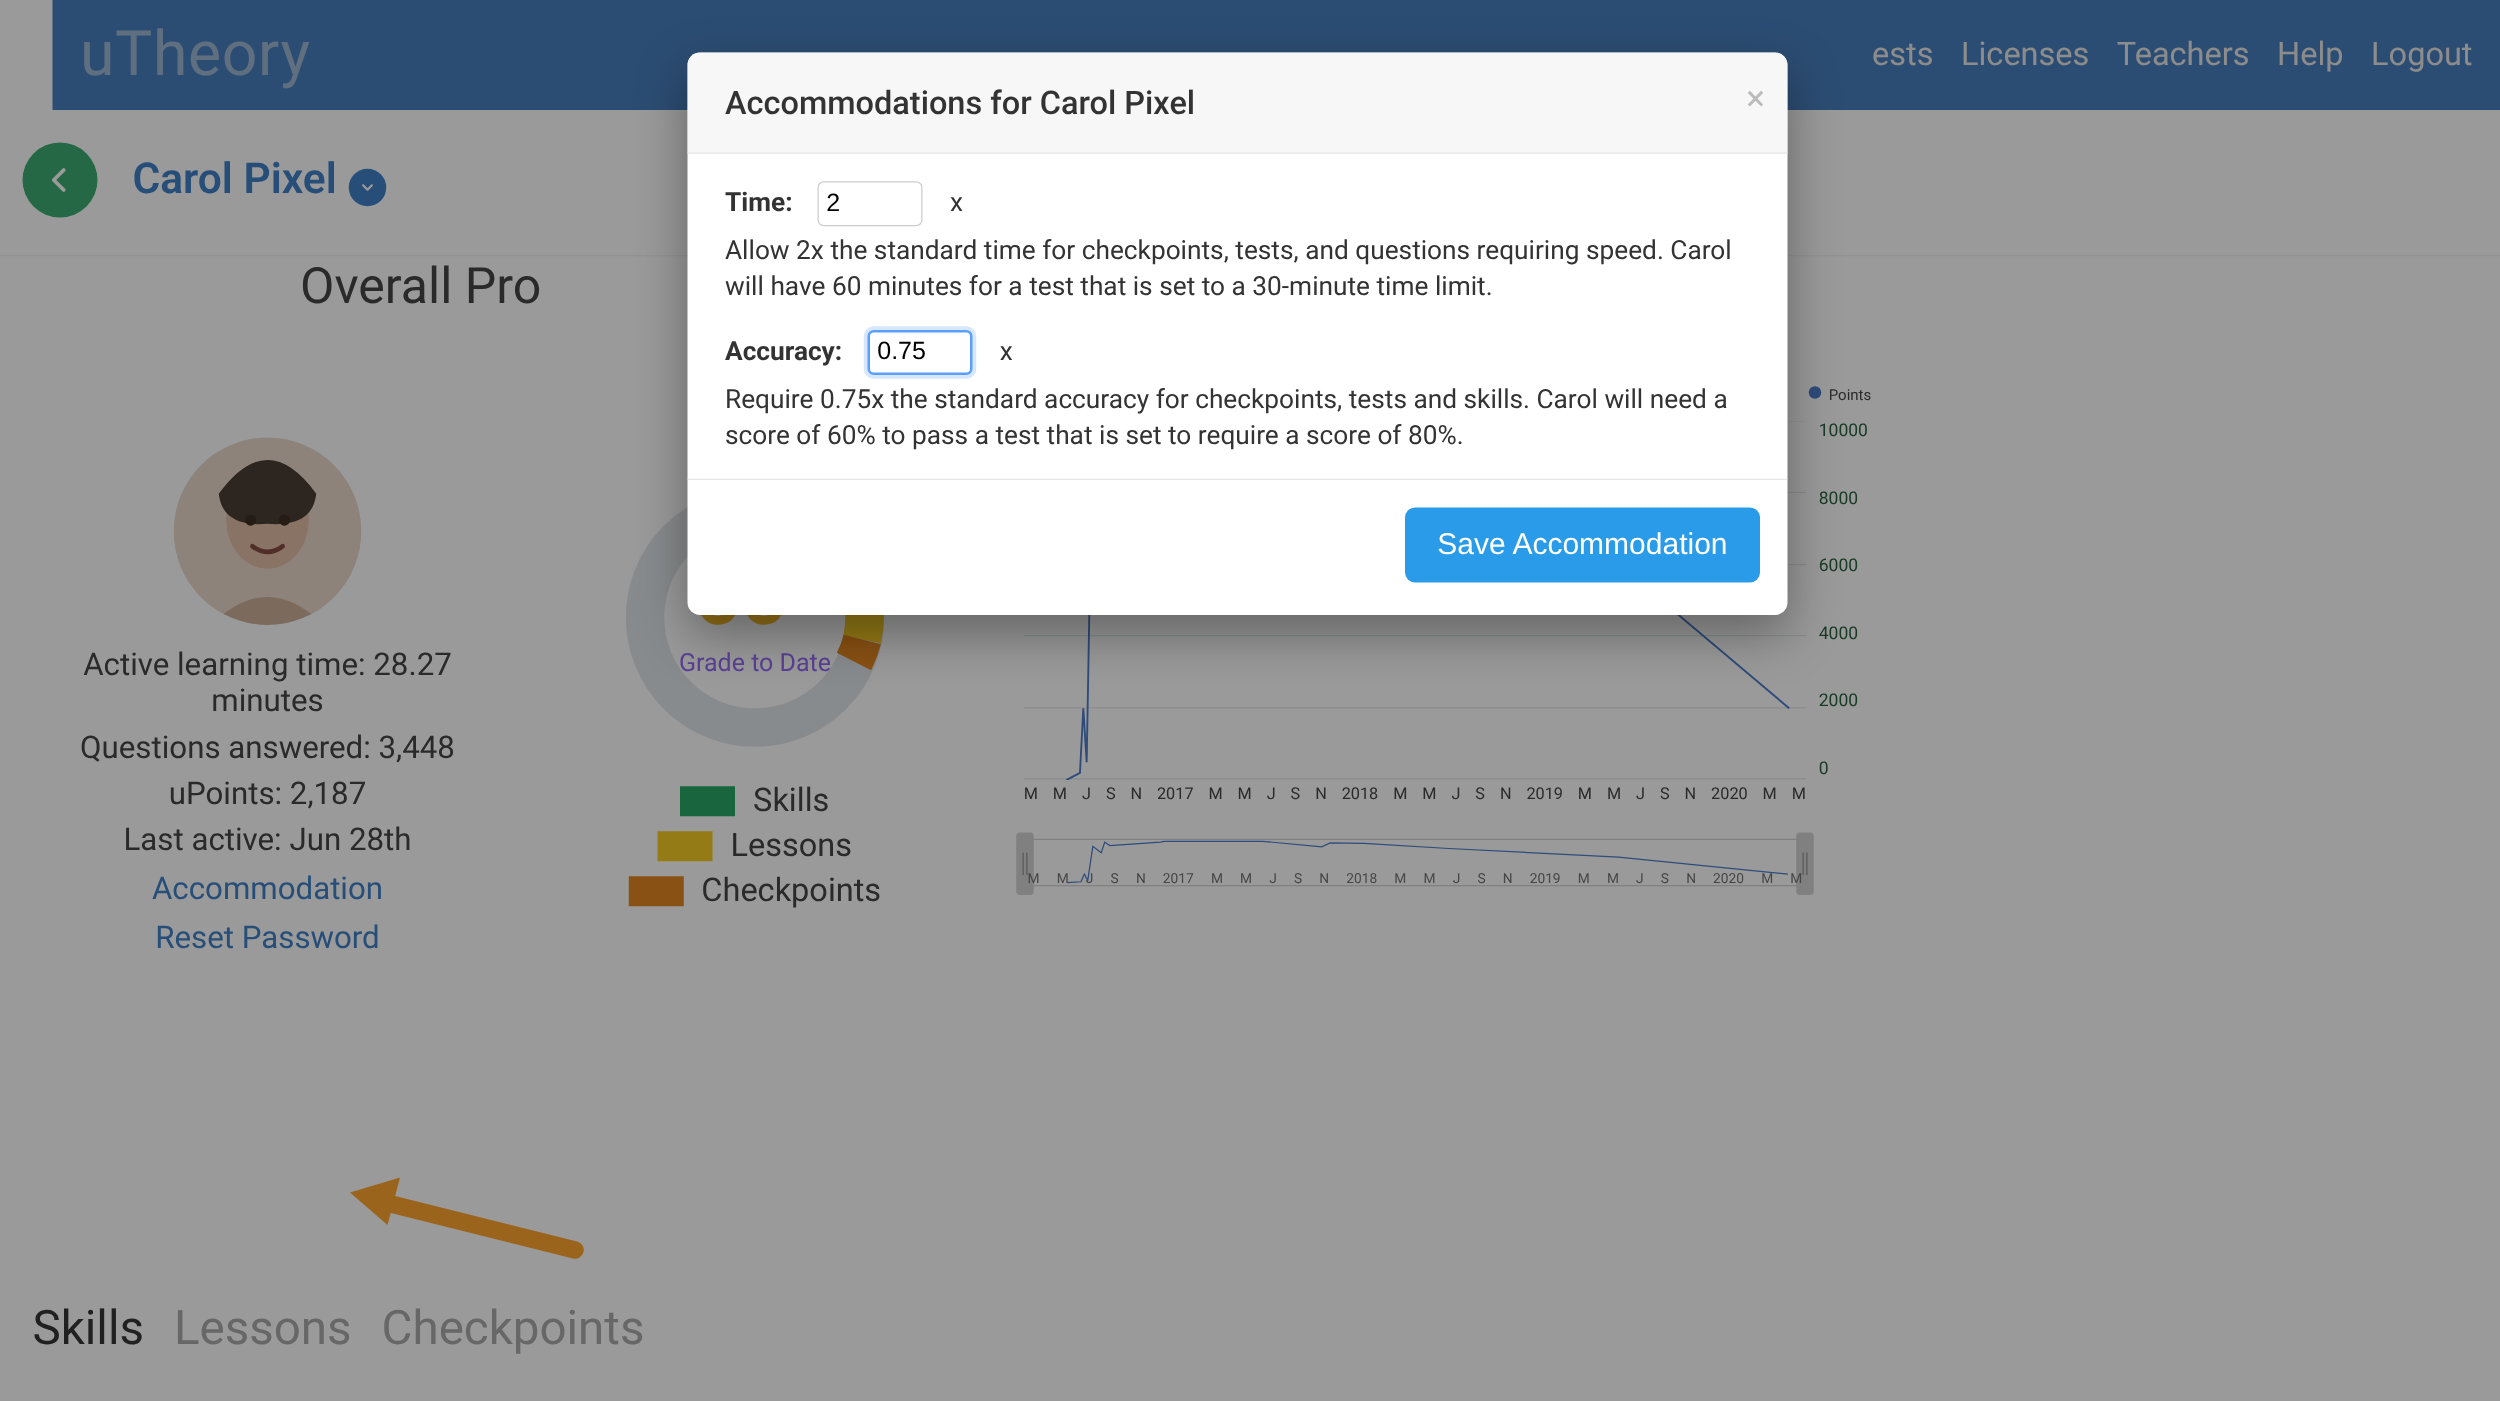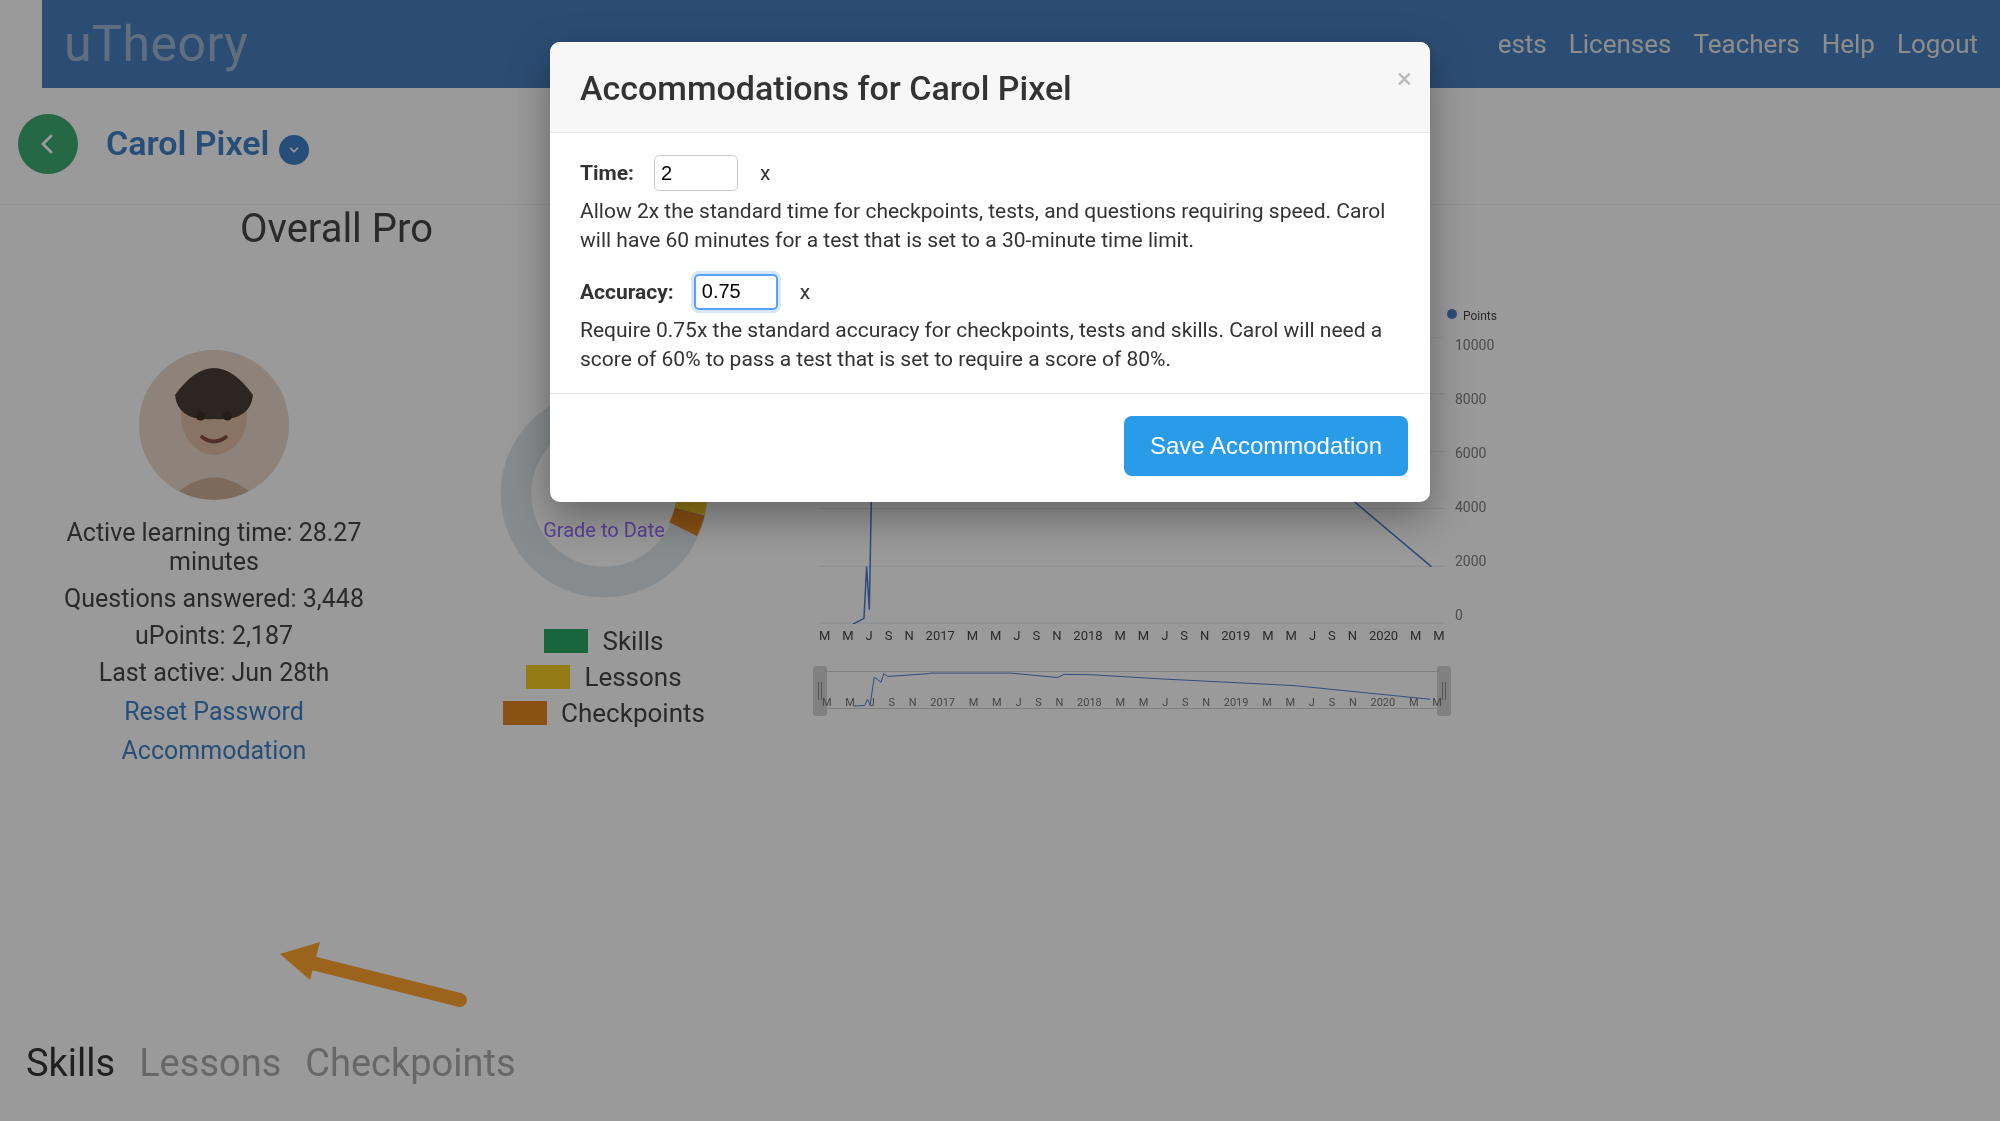--- a/index.html
+++ b/index.html
@@ -47,21 +47,21 @@
 
   .legend { margin-top: 22px; }
   .legend-row { display: flex; align-items: center; justify-content: center; gap: 14px; font-size: 26px; margin: 6px 0; }
   .legend-sw { width: 44px; height: 24px; }
 
   
   .chart-box { position: relative; width: 690px; height: 350px; border: 1px solid transparent; margin-top: 4px; }
   .chart-legend-top { position: absolute; right: 6px; top: 0; font-size: 12px; color: #333; display: flex; gap: 6px; }
   .chart-legend-top .dot { width: 10px; height: 10px; border-radius: 50%; background: #3b6fc5; display: inline-block; }
   .y-ticks { position: absolute; right: 0; top: 28px; bottom: 34px; width: 52px; display: flex; flex-direction: column; justify-content: space-between; align-items: flex-start; padding-left: 4px; }
-  .y-ticks span { font-size: 14px; color: #737373; }
+  .y-ticks span { font-size: 14px; color: #14532d; }
   .plot-area { position: absolute; left: 4px; right: 58px; top: 28px; bottom: 34px; }
   .plot-area .grid line, .plot-area .grid rect { stroke: #e1e5ea; }
   .x-ticks { position: absolute; left: 4px; right: 58px; bottom: 14px; display: flex; justify-content: space-between; font-size: 13px; color: #333; }
   .nav-strip { position: absolute; left: 4px; right: 58px; height: 38px; bottom: -52px; border: 1px solid #d0d0d0; }
   .nav-strip svg { width: 100%; height: 100%; }
   .nav-handle { position: absolute; top: -6px; width: 14px; height: 50px; background: #cfcfcf; border-radius: 3px; display: flex; align-items: center; justify-content: center; }
   .nav-handle.left  { left: -7px; }
   .nav-handle.right { right: -7px; }
   .nav-handle .bars { width: 4px; height: 18px; border-left: 1px solid #888; border-right: 1px solid #888; }
 
@@ -69,21 +69,21 @@
   .bottom-tabs { position: absolute; left: 26px; bottom: 36px; display: flex; gap: 24px; font-size: 38px; }
   .bottom-tabs .tab { color: #a3a3a3; cursor: pointer; }
   .bottom-tabs .tab.active { color: #222; }
 
   
   .scrim { position: absolute; inset: 0; background: rgba(30,30,30,0.45); }
 
   
   .modal { position: absolute; left: 550px; top: 42px; width: 880px; background: #fff; border-radius: 10px; box-shadow: 0 15px 40px rgba(0,0,0,0.35); overflow: hidden; }
   .modal-head { padding: 26px 30px 24px 30px; border-bottom: 1px solid #e6e6e6; background: #f7f7f7; position: relative; }
-  .modal-title { font-size: 34px; font-weight: 500; color: #333; }
+  .modal-title { font-size: 26px; font-weight: 500; color: #333; }
   .modal-close { position: absolute; right: 18px; top: 20px; font-size: 28px; color: #bbb; cursor: pointer; }
   .modal-body { padding: 22px 30px 18px 30px; font-size: 21px; color: #333; }
   .field-row { display: flex; align-items: center; gap: 20px; margin-bottom: 4px; }
   .field-row .lab { font-weight: 700; }
   .num-input { width: 84px; height: 36px; border: 1px solid #ccc; border-radius: 5px; font-size: 20px; padding: 4px 6px; }
   .num-input.focused { border: 2px solid #5aa0ff; box-shadow: 0 0 0 3px rgba(90,160,255,0.25); }
   .unit { margin-left: 2px; }
   .desc { line-height: 1.4; margin-top: 6px; }
   .modal-foot { padding: 22px 22px 26px 22px; border-top: 1px solid #e6e6e6; display: flex; justify-content: flex-end; }
   .btn-primary { background: #2a9be8; color: #fff; border: none; border-radius: 8px; font-size: 24px; padding: 16px 26px; cursor: pointer; }
@@ -141,22 +141,22 @@
             <ellipse cx="59" cy="44" rx="3" ry="3" fill="#2b1a10"></ellipse>
             <path d="M42 58 Q50 64 58 58" stroke="#7a3b2e" stroke-width="2.5" fill="none" stroke-linecap="round"></path>
             <path d="M20 100 Q50 70 80 100 Z" fill="#c9a98f"></path>
           </g>
         </svg>
       </div>
       <div class="stat">Active learning time: 28.27 minutes</div>
       <div class="stat">Questions answered: 3,448</div>
       <div class="stat">uPoints: 2,187</div>
       <div class="stat">Last active: Jun 28th</div>
+      <a class="link-a">Accommodation</a>
       <a class="link-a">Reset Password</a>
-      <a class="link-a">Accommodation</a>
     </div>
 
     <div class="mid-col">
       <div class="ring-wrap">
         <svg viewBox="0 0 100 100">
           <circle cx="50" cy="50" r="40" stroke="#dfe3e8" stroke-width="14" fill="none"></circle>
           <path d="M50 10 A40 40 0 0 1 89 58" stroke="#f6c70f" stroke-width="14" fill="none" stroke-linecap="butt"></path>
           <path d="M50 10 A40 40 0 0 1 68 14.5" stroke="#159e57" stroke-width="14" fill="none"></path>
           <path d="M89 58 A40 40 0 0 1 86 66" stroke="#e07a0a" stroke-width="14" fill="none"></path>
         </svg>

